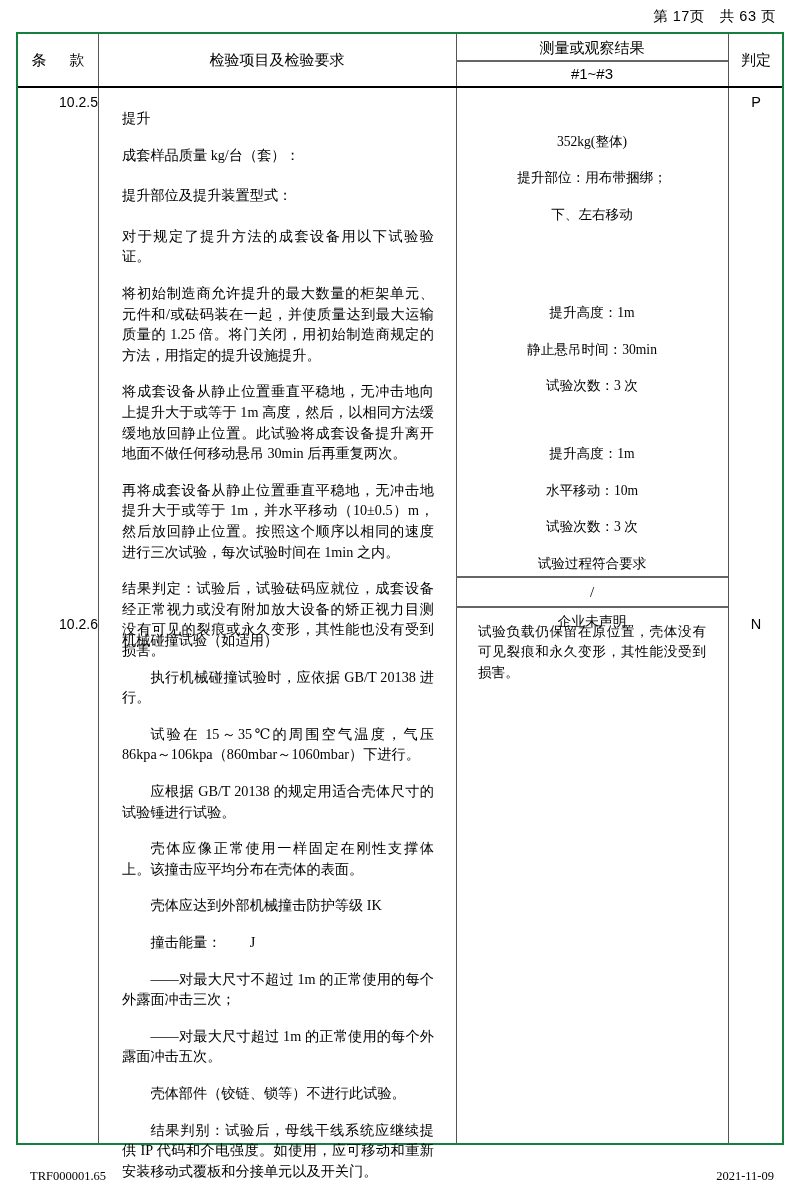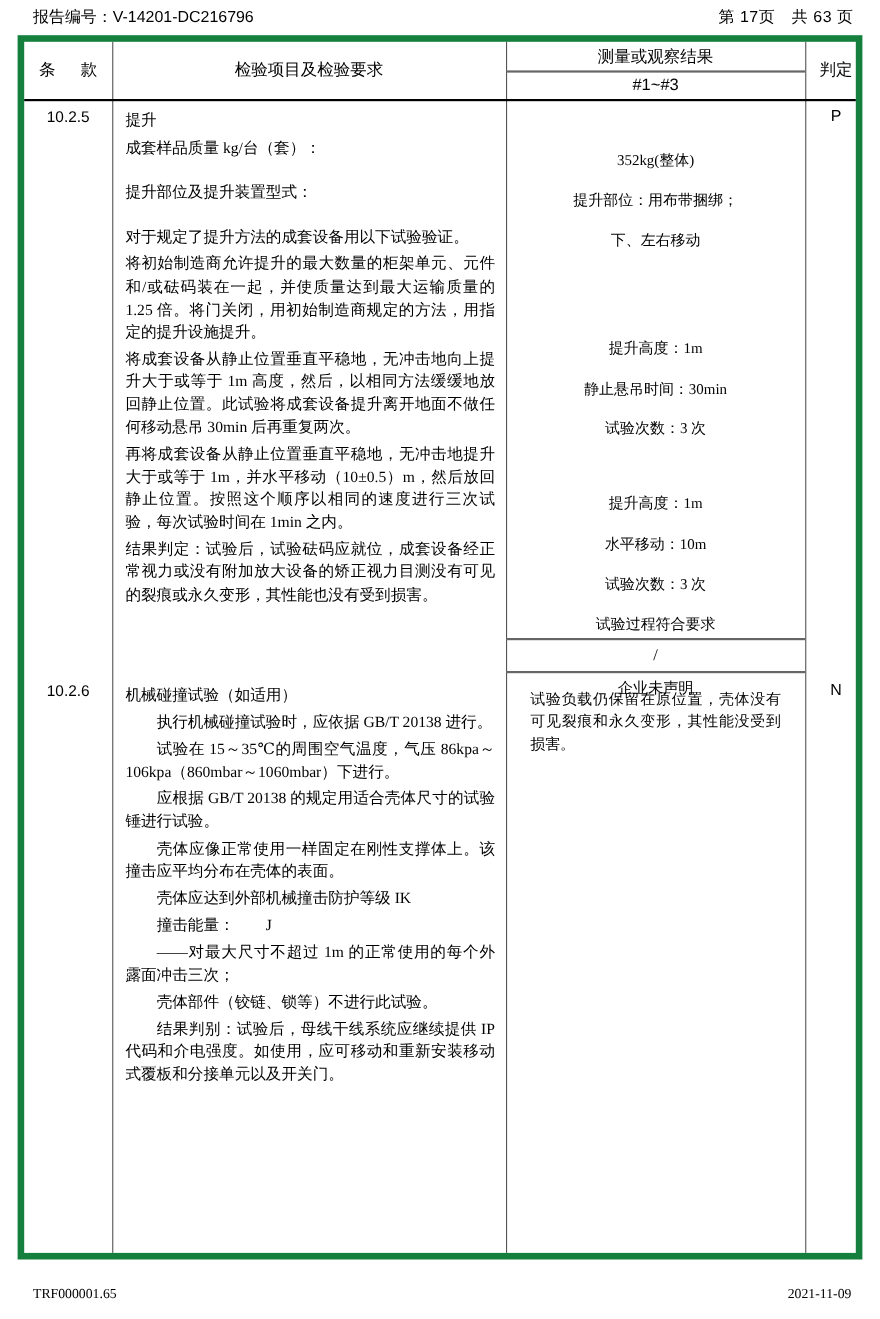--- a/index.html
+++ b/index.html
@@ -45,21 +45,21 @@
     letter-spacing: 0.5px;
   }
 
   
   .table-frame {
     position: absolute;
     left: 16px;
     top: 32px;
     width: 768px;
     height: 1113px;
-    border: 6px solid #15803d;
+    border: 2px solid #15803d;
     box-sizing: border-box;
   }
 
   
   .vrule {
     position: absolute;
     top: 0;
     bottom: 0;
     width: 1px;
     background: #555;
@@ -125,21 +125,21 @@
     top: 54px;
     right: 0;
     bottom: 0;
   }
 
   
   .clause-no {
     position: absolute;
     left: 0;
     width: 80px;
-    text-align: center;
+    text-align: right;
     font-family: "Liberation Sans", "DejaVu Sans", sans-serif;
     font-size: 14px;
   }
   .clause-1025 { top: 6px; }
   .clause-1026 { top: 528px; }
 
   
   .verdict {
     position: absolute;
     left: 710px;
@@ -159,21 +159,21 @@
     width: 358px;
   }
   .item-body {
     padding: 4px 6px 0 8px;
     font-family: "Liberation Serif", "DejaVu Serif", serif;
     font-size: 14.2px;
     line-height: 20.6px;
     text-align: justify;
   }
   .item-body p {
-    margin: 4px;
+    margin: 16px;
   }
   .item-body p.indent { text-indent: 2em; }
   .item-body p.gap-after { margin-bottom: 20px; }
   .item-body p.dash { text-indent: 2em; }
 
   .block-1026 {
     position: absolute;
     left: 80px;
     top: 522px;
     width: 358px;
@@ -254,21 +254,20 @@
     position: absolute;
     right: 26px; top: 0;
   }
 </style>
 </head>
 <body>
 
 <div class="page">
 
   <div class="doc-header">
-    <span class="report-no">报告编号：V-14201-DC216796</span>
     <span class="page-no">第 17页　共 63 页</span>
   </div>
 
   <div class="table-frame">
 
     <div class="vrule c1"></div>
     <div class="vrule c2"></div>
     <div class="vrule c3"></div>
 
     <div class="thead">
@@ -305,20 +304,21 @@
       <div class="block-1026">
         <div class="item-body">
           <p>机械碰撞试验（如适用）</p>
           <p class="indent">执行机械碰撞试验时，应依据 GB/T 20138 进行。</p>
           <p class="indent">试验在 15～35℃的周围空气温度，气压 86kpa～106kpa（860mbar～1060mbar）下进行。</p>
           <p class="indent">应根据 GB/T 20138 的规定用适合壳体尺寸的试验锤进行试验。</p>
           <p class="indent">壳体应像正常使用一样固定在刚性支撑体上。该撞击应平均分布在壳体的表面。</p>
           <p class="indent">壳体应达到外部机械撞击防护等级 IK</p>
           <p class="indent">撞击能量：　　J</p>
           <p class="dash">——对最大尺寸不超过 1m 的正常使用的每个外露面冲击三次；</p>
+          <p class="dash">——对最大尺寸超过 1m 的正常使用的每个外露面冲击五次。</p>
           <p class="indent">壳体部件（铰链、锁等）不进行此试验。</p>
           <p class="indent">结果判别：试验后，母线干线系统应继续提供 IP 代码和介电强度。如使用，应可移动和重新安装移动式覆板和分接单元以及开关门。</p>
         </div>
       </div>
 
       <div class="result-col">
         <div class="result-body">
           <div class="spacer-md"></div>
           <p class="rc">352kg(整体)</p>
           <p class="rc">提升部位：用布带捆绑；</p>

